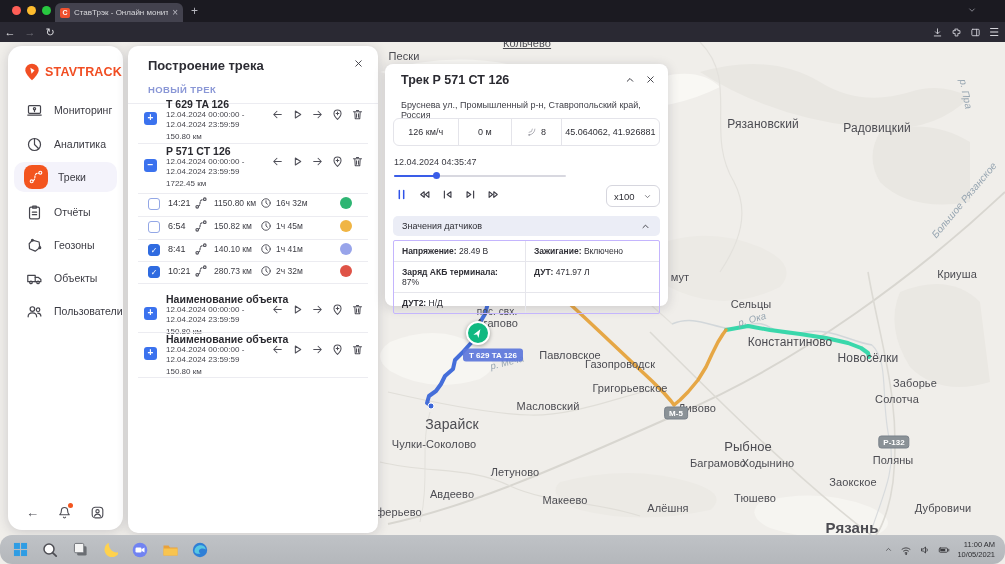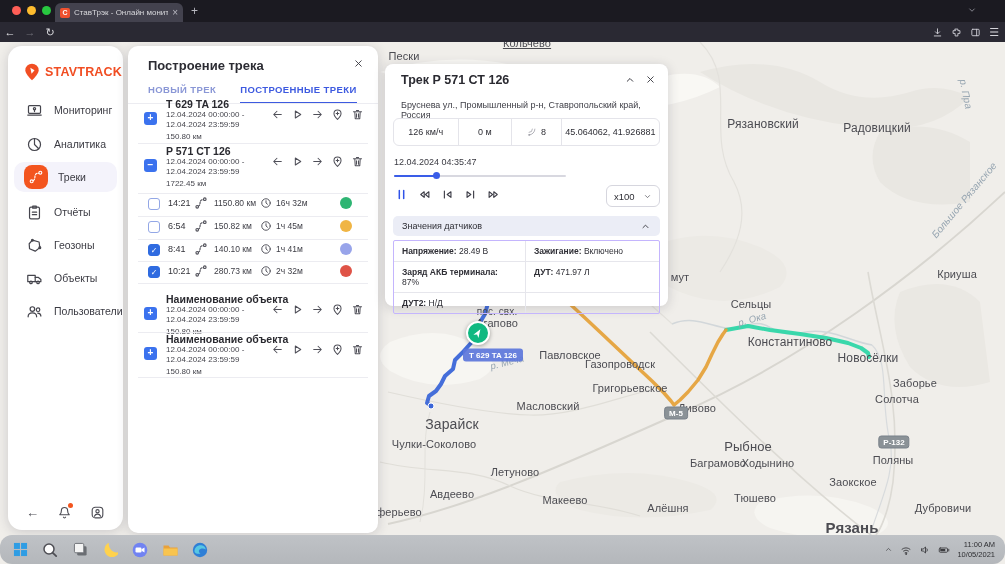--- a/index.html
+++ b/index.html
@@ -43,21 +43,21 @@
   .si-ic-act { width:24px; height:24px; background:#f3551f; border-radius:8px; color:#fff; }
   .si-label { font-size:10.5px; color:#3a3a42; }
   .side-bottom { position:absolute; left:0; bottom:10px; width:115px; display:flex; justify-content:space-evenly; align-items:center; color:#4c4c54; }
   .bell-wrap { position:relative; }
   .bell-dot { position:absolute; right:-1px; top:-2px; width:5px; height:5px; background:#f3551f; border-radius:50%; }
 
   
   #trackspanel { left:128px; top:46px; width:250px; height:487px; border-radius:10px; }
   .tp-title { position:absolute; left:20px; top:12px; font-size:13px; font-weight:600; color:#2c2c33; }
   .tp-close { position:absolute; right:14px; top:12px; color:#3a3a42; }
-  .tp-tabs { position:absolute; left:20px; top:38px; display:flex; gap:24px; }
+  .tp-tabs { position:absolute; left:20px; top:38px; display:flex; gap:14px; }
   .tp-tab { font-size:9.5px; font-weight:bold; letter-spacing:.4px; padding-bottom:7px; color:#8a97d6; }
   .tp-tab.active { color:#3d5ae0; border-bottom:2px solid #3d5ae0; }
   .tp-tabline { position:absolute; left:0; top:57px; width:250px; height:1px; background:#ececf1; }
   .titem { position:absolute; left:16px; width:224px; }
   .ti-pm { position:absolute; left:0; top:14px; width:13px; height:13px; background:#3b72ee; color:#fff; border-radius:3px; font-size:10px; font-weight:bold; line-height:12px; text-align:center; }
   .ti-name { position:absolute; left:22px; top:0; font-size:10.5px; font-weight:bold; color:#29292f; }
   .ti-period { position:absolute; left:22px; top:12px; width:108px; font-size:8px; line-height:1.25; color:#46464e; }
   .ti-dist { position:absolute; left:22px; top:34px; font-size:8px; color:#46464e; }
   .ti-actions { position:absolute; right:4px; top:10px; display:flex; gap:7px; align-items:center; color:#4f4f58; }
   .tdivider { position:absolute; left:10px; width:230px; height:1px; background:#ececf1; }
@@ -285,21 +285,20 @@
 
   <div class="card" id="trackspanel">
     <div class="tp-title">Построение трека</div>
     <span class="tp-close" id="tp-close">
         <svg class="ic" width="11" height="11" viewBox="0 0 24 24" fill="none" stroke="#3a3a42" stroke-width="2" stroke-linecap="round" stroke-linejoin="round">
           <path d="M6 6l12 12M18 6L6 18"></path>
         </svg>
       </span>
     <div class="tp-tabs" id="tp-tabs">
         <span class="tp-tab">НОВЫЙ ТРЕК</span>
-        <span class="tp-tab active">ПОСТРОЕННЫЕ ТРЕКИ</span>
       </div>
     <div class="tp-tabline"></div>
     <div id="tp-list">
         <div class="titem" style="top:52px;height:44px">
           <span class="ti-pm">+</span>
           <span class="ti-name">T 629 TA 126</span>
           <span class="ti-period">12.04.2024 00:00:00 - 12.04.2024 23:59:59</span>
           <span class="ti-dist">150.80 км</span>
           <div class="ti-actions">
             <span>

